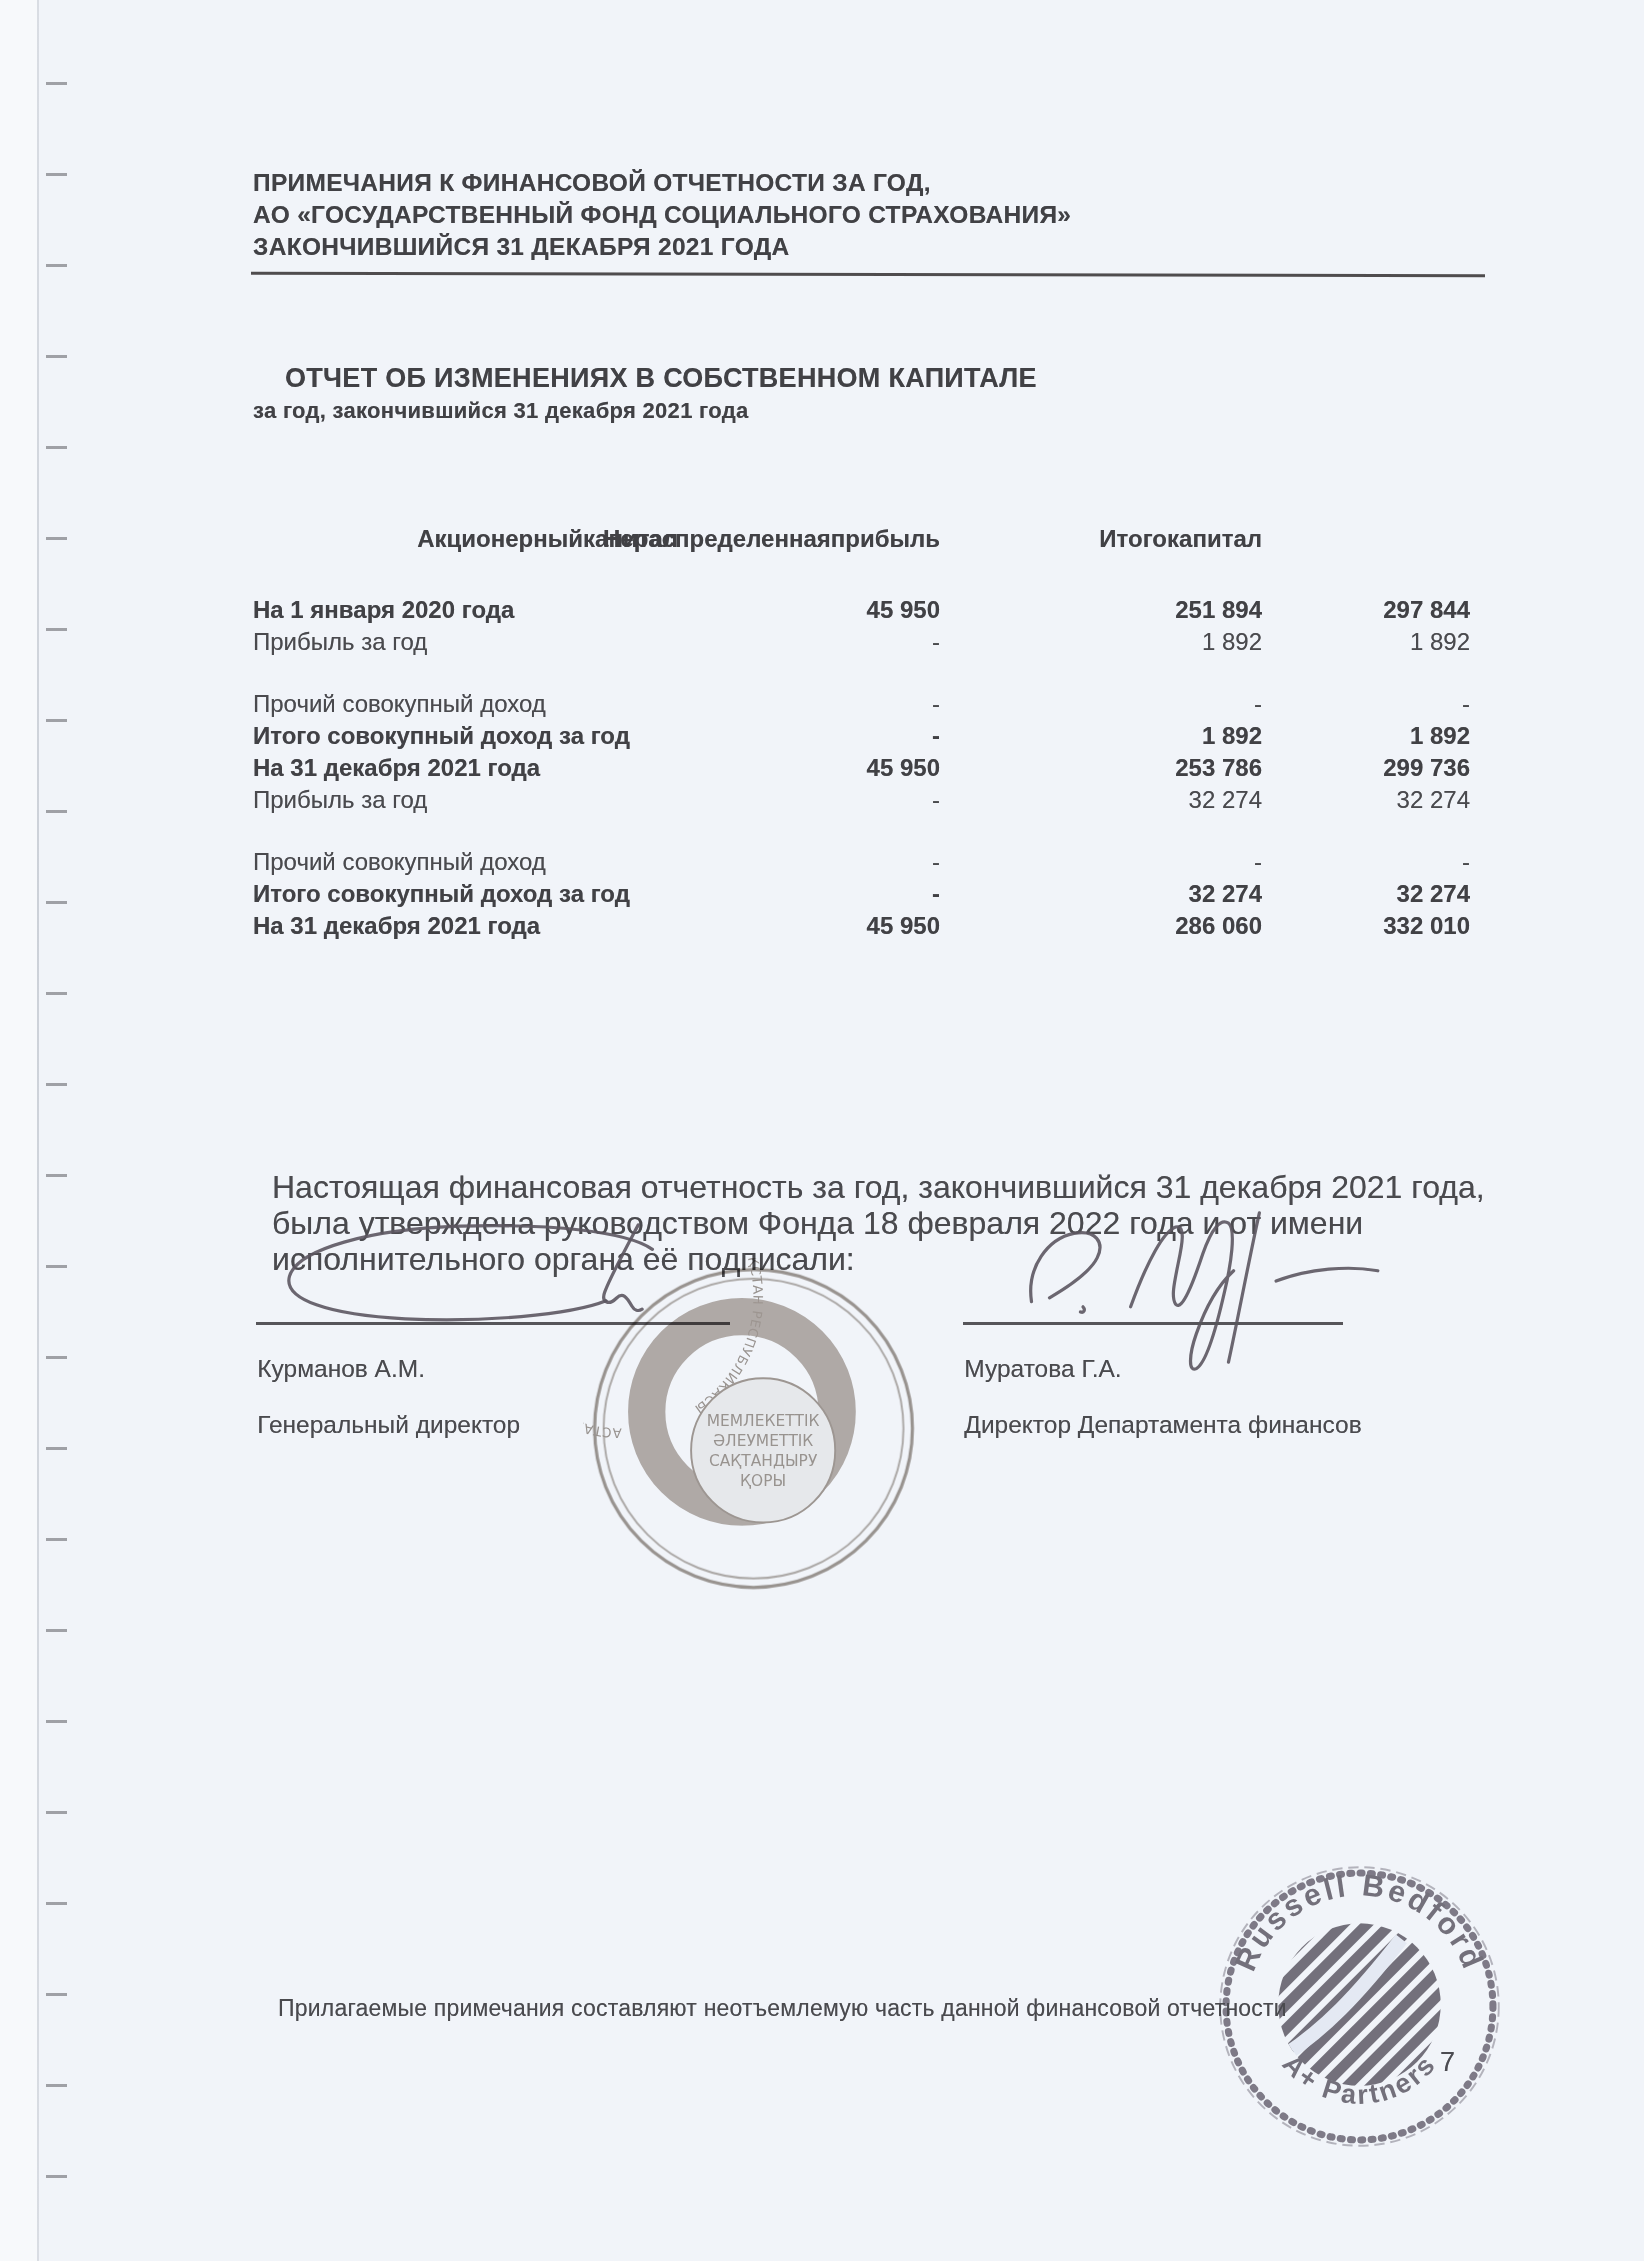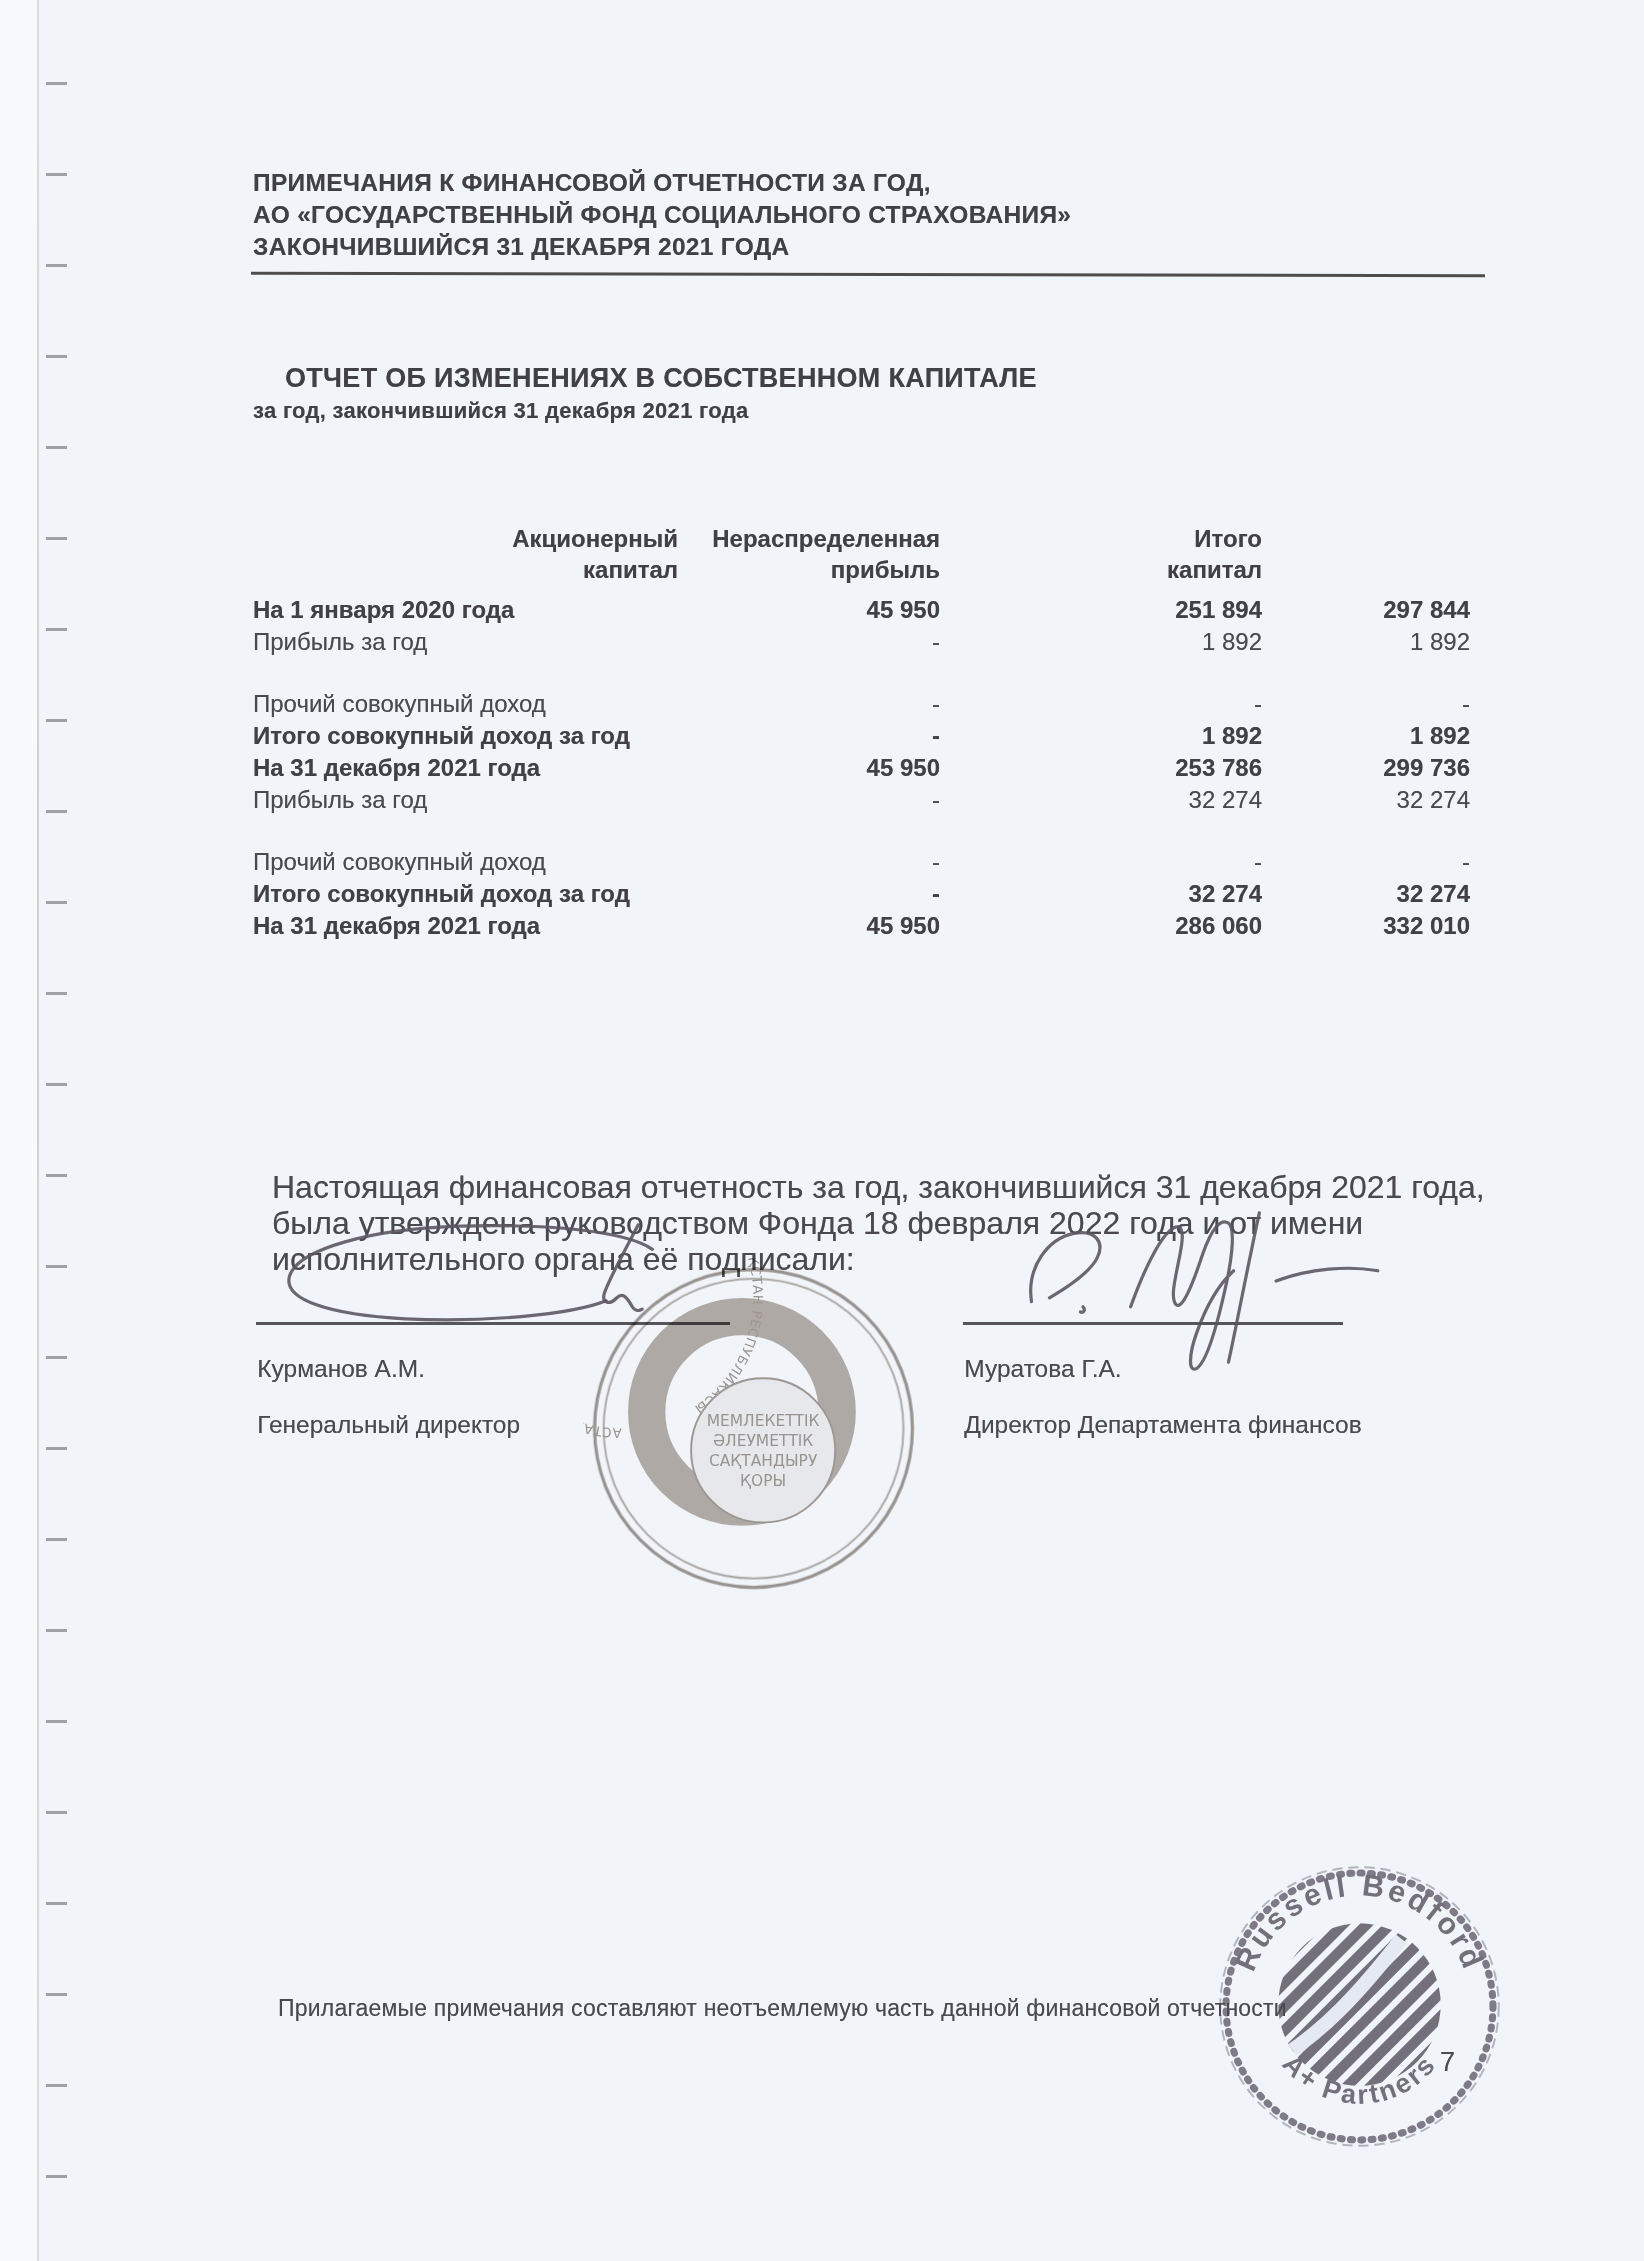--- a/index.html
+++ b/index.html
@@ -22,21 +22,21 @@
   
   .doc-header{left:253px;top:167px;width:1276px;font-size:24.5px;line-height:32px;letter-spacing:0.3px;}
   .rule-header{left:251px;top:273px;width:1234px;height:2.6px;background:#4f4c4e;transform:rotate(.12deg);}
 
   .title{left:253px;top:363px;font-size:27px;letter-spacing:0.3px;margin-left:32px;}
   .subtitle{left:253px;top:398px;font-size:22px;letter-spacing:0.3px;}
 
   
   .soce{left:253px;top:523px;width:1218px;font-size:24px;}
   .tgrid{display:grid;grid-template-columns:425px 262px 322px 208px;}
-  .thead .cell{display:flex;flex-direction:column;justify-content:flex-end;height:62px;}
+  .thead .cell{display:flex;flex-direction:row;justify-content:flex-end;height:62px;}
   .num{text-align:right;}
   .thead div{line-height:31px;}
   .tbody{margin-top:9px;}
   .trow{height:32px;align-items:center;}
   .gap{margin-top:30px;}
 
   .approval{left:254px;top:1151px;width:1230px;font-size:32px;line-height:36px;margin:18px;}
 
   
   .sigblock{top:1224px;}

